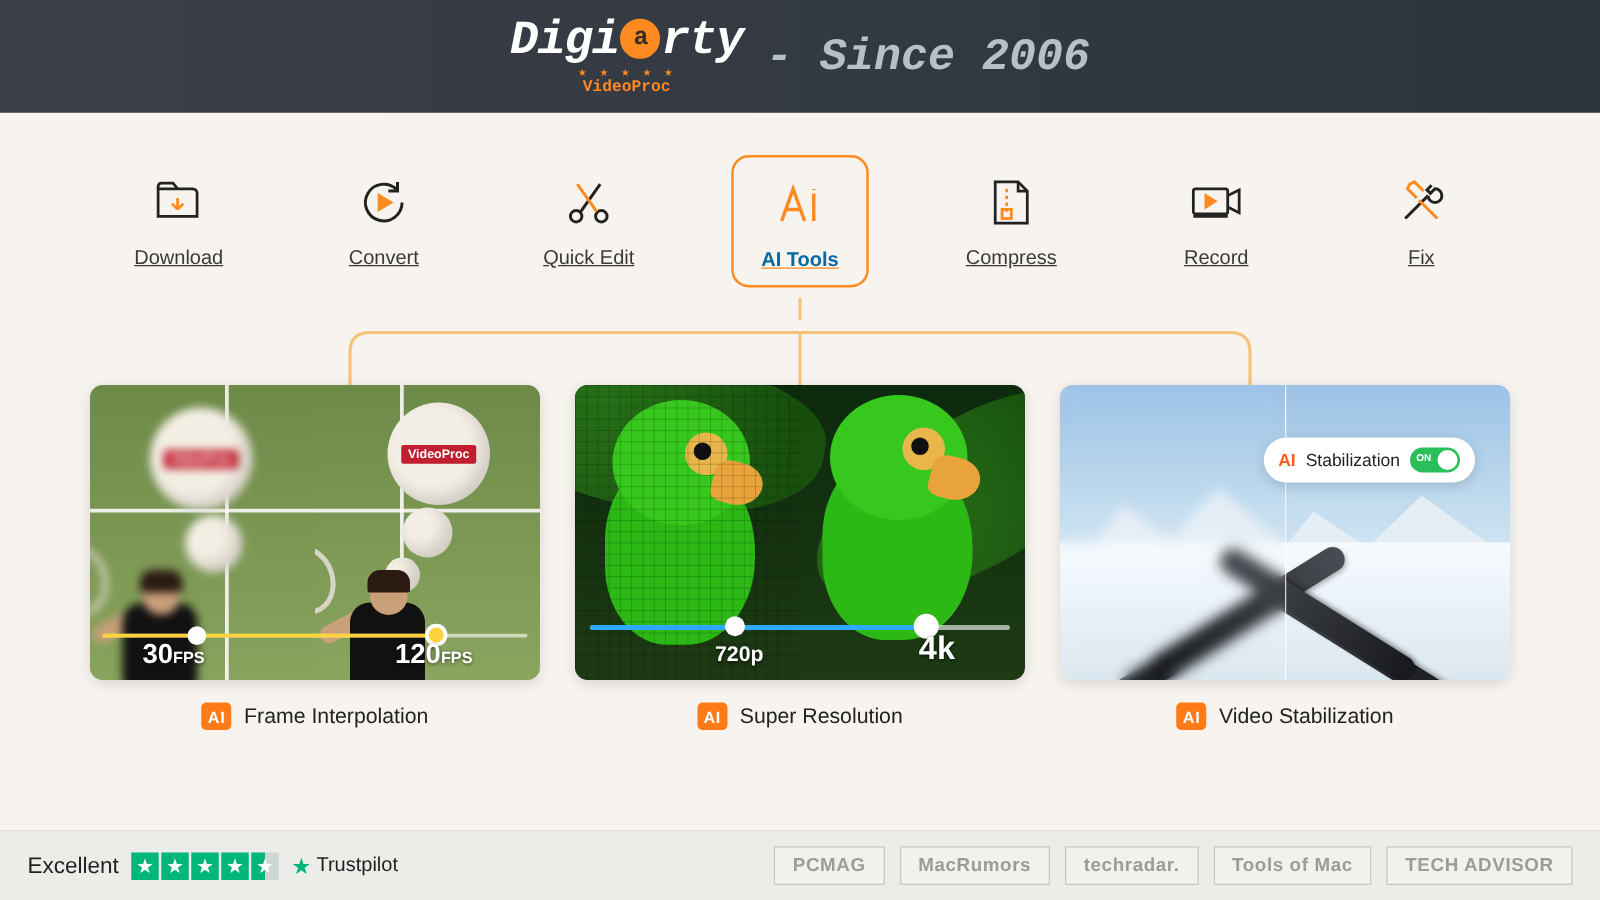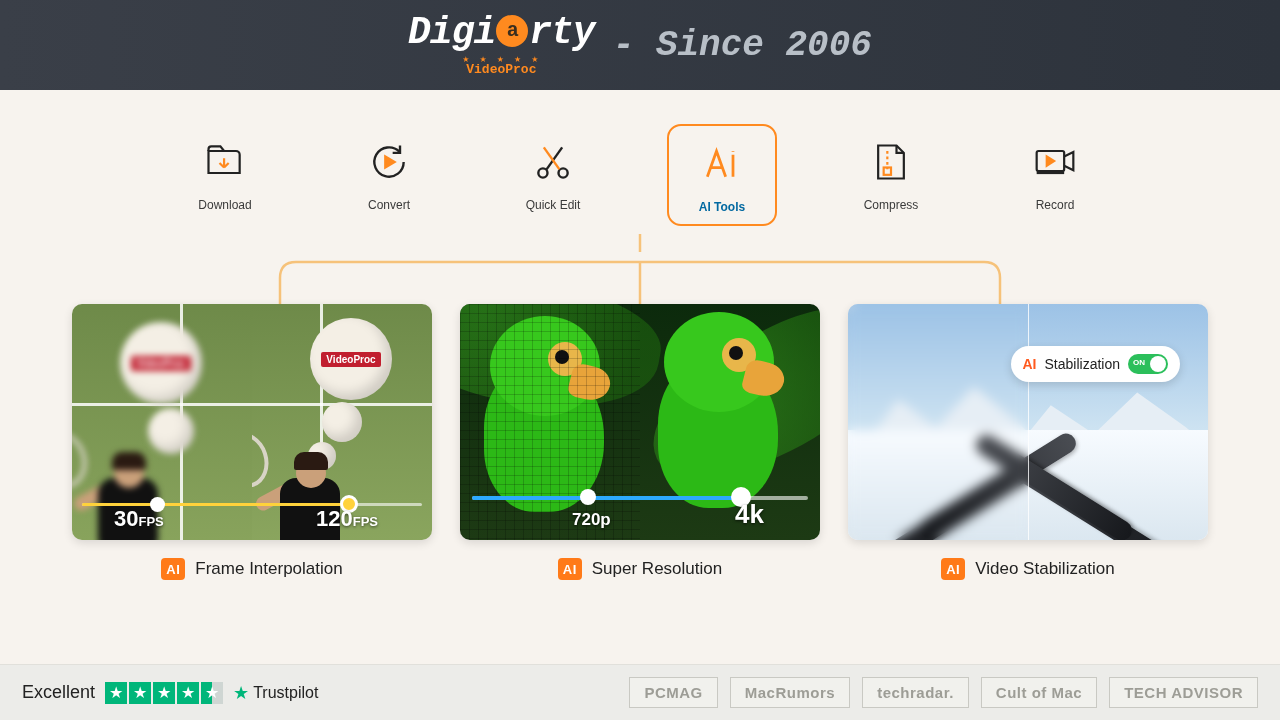--- a/index.html
+++ b/index.html
@@ -33,21 +33,21 @@
     font-size: 36px; font-weight: 700; font-style: italic; color:#b8bfc7;
   }
 
   
   .tabstrip {
     display:flex; justify-content:center; gap: 64px;
     margin-top: 48px;
   }
   .tab {
     width: 100px; display:flex; flex-direction:column; align-items:center; gap:12px;
-    cursor:pointer; color:#3a3a3a; font-size:12px;
+    cursor:pointer; color:#3a3a3a; font-size:16px;text-decoration:underline;
   }
   .tab .iconbox { width:48px; height:48px; display:flex; align-items:center; justify-content:center; }
   .tab svg { width:44px; height:44px; }
   .tab.active {
     border:2px solid #ff8a1f; border-radius:14px; padding:14px 12px 10px;
     color:#ff8a1f; width:110px; margin-top:-14px;
   }
   .tab.active svg { stroke:#ff8a1f; }
   .tab.active .tab-label { color:#0369a1; font-weight:600; }
 
@@ -252,20 +252,31 @@
       <svg viewBox="0 0 48 48" fill="none" stroke="#222" stroke-width="2.4">
         <rect x="4" y="12" width="30" height="22" rx="2"></rect>
         <path d="M34 18 l10 -5 v20 l-10 -5"></path>
         <path d="M15 18 l8 5 -8 5 Z" fill="#ff8a1f" stroke="#ff8a1f"></path>
         <path d="M4 36 h30"></path>
       </svg>
     </div>
     <div class="tab-label">Record</div>
   </div>
 
+  <div class="tab">
+    <div class="iconbox">
+      <svg viewBox="0 0 48 48" fill="none" stroke="#222" stroke-width="2.6">
+        <path d="M10 38 L30 18"></path>
+          <path d="M30 18 a6 6 0 1 0 6 -6 l-4 4 -3 -3 4 -4"></path>
+        <path d="M38 38 L22 22" stroke="#ff8a1f"></path>
+          <path d="M20 20 l-8 -8 2 -4 4 -2 8 8" stroke="#ff8a1f"></path>
+      </svg>
+    </div>
+    <div class="tab-label">Fix</div>
+  </div>
 </div>
 
 <div class="connector">
   <svg viewBox="0 0 1020 70" fill="none" stroke="#f6c27a" stroke-width="2.5">
     <path d="M510 0 v18"></path>
     <path d="M150 70 V44 q0 -16 16 -16 H854 q16 0 16 16 V70"></path>
     <path d="M510 28 V70"></path>
   </svg>
 </div>
 
@@ -401,16 +412,16 @@
     </span>
     <span class="tp-logo">
       <span class="star">★</span>
       <span>Trustpilot</span>
     </span>
   </div>
   <div class="press">
     <span class="press-badge">PCMAG</span>
     <span class="press-badge">MacRumors</span>
     <span class="press-badge">techradar.</span>
-    <span class="press-badge">Cult of Mac</span>
+    <span class="press-badge">Tools of Mac</span>
     <span class="press-badge">TECH ADVISOR</span>
   </div>
 </div>
 
 </body></html>

